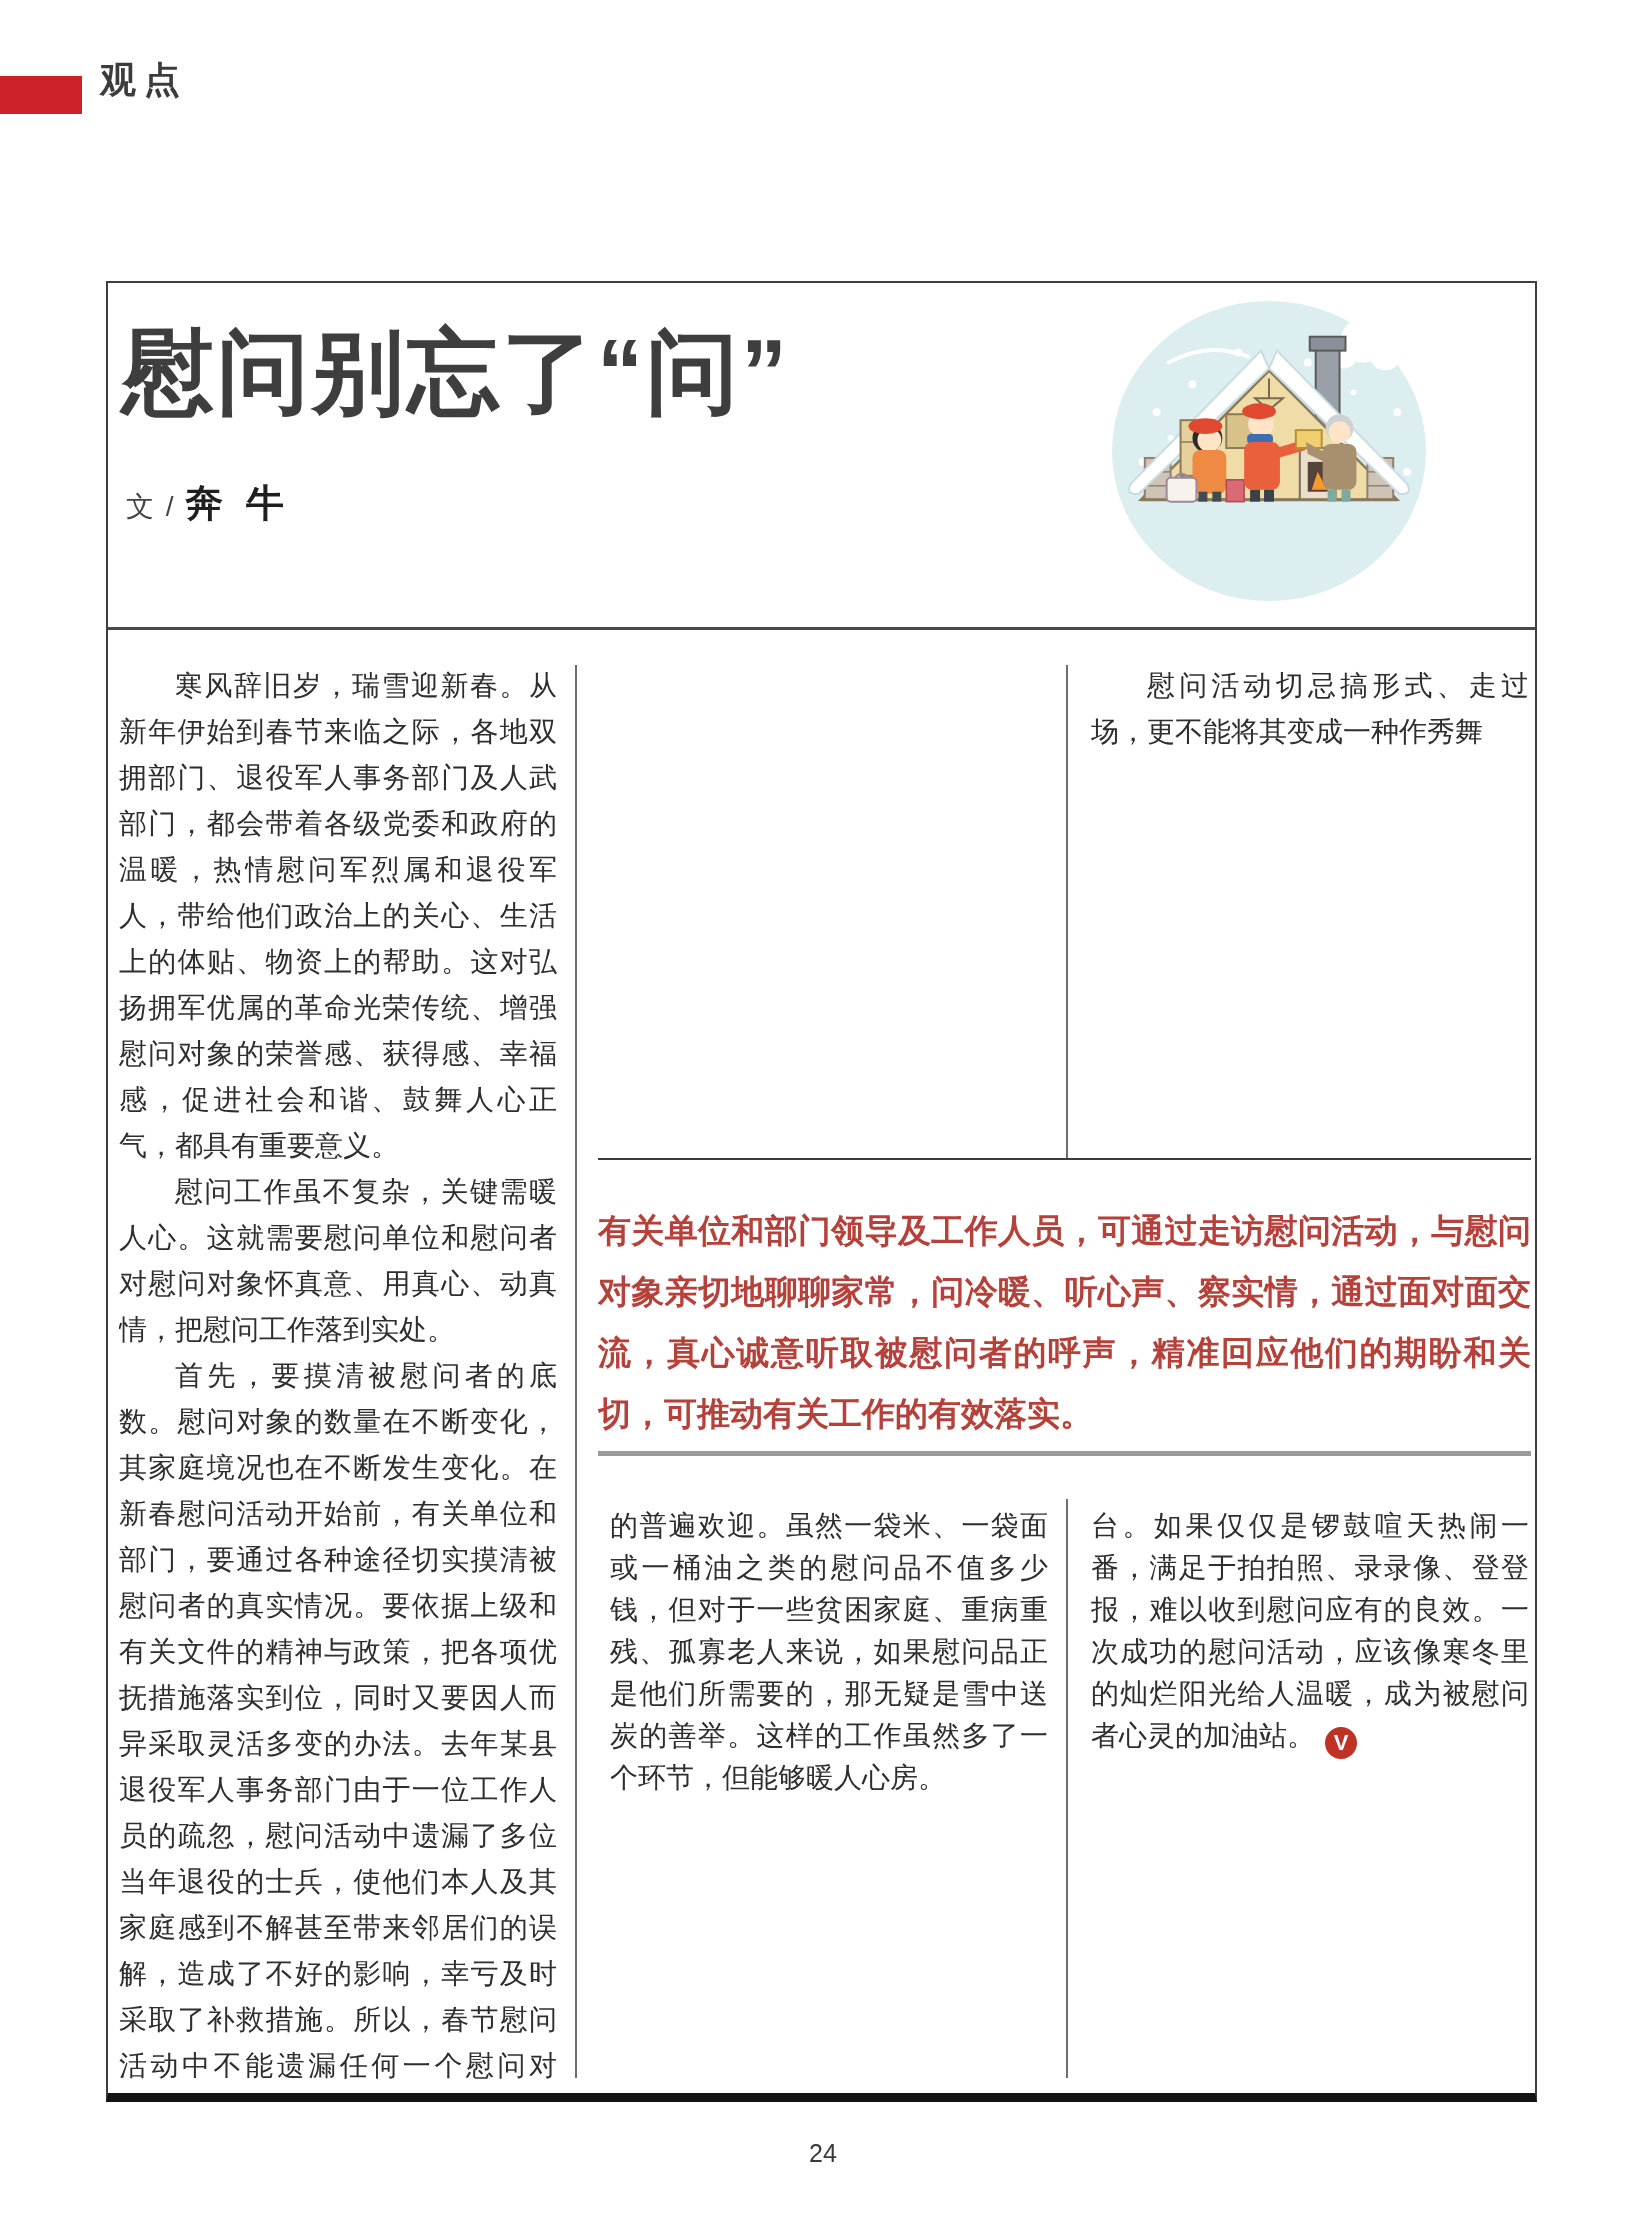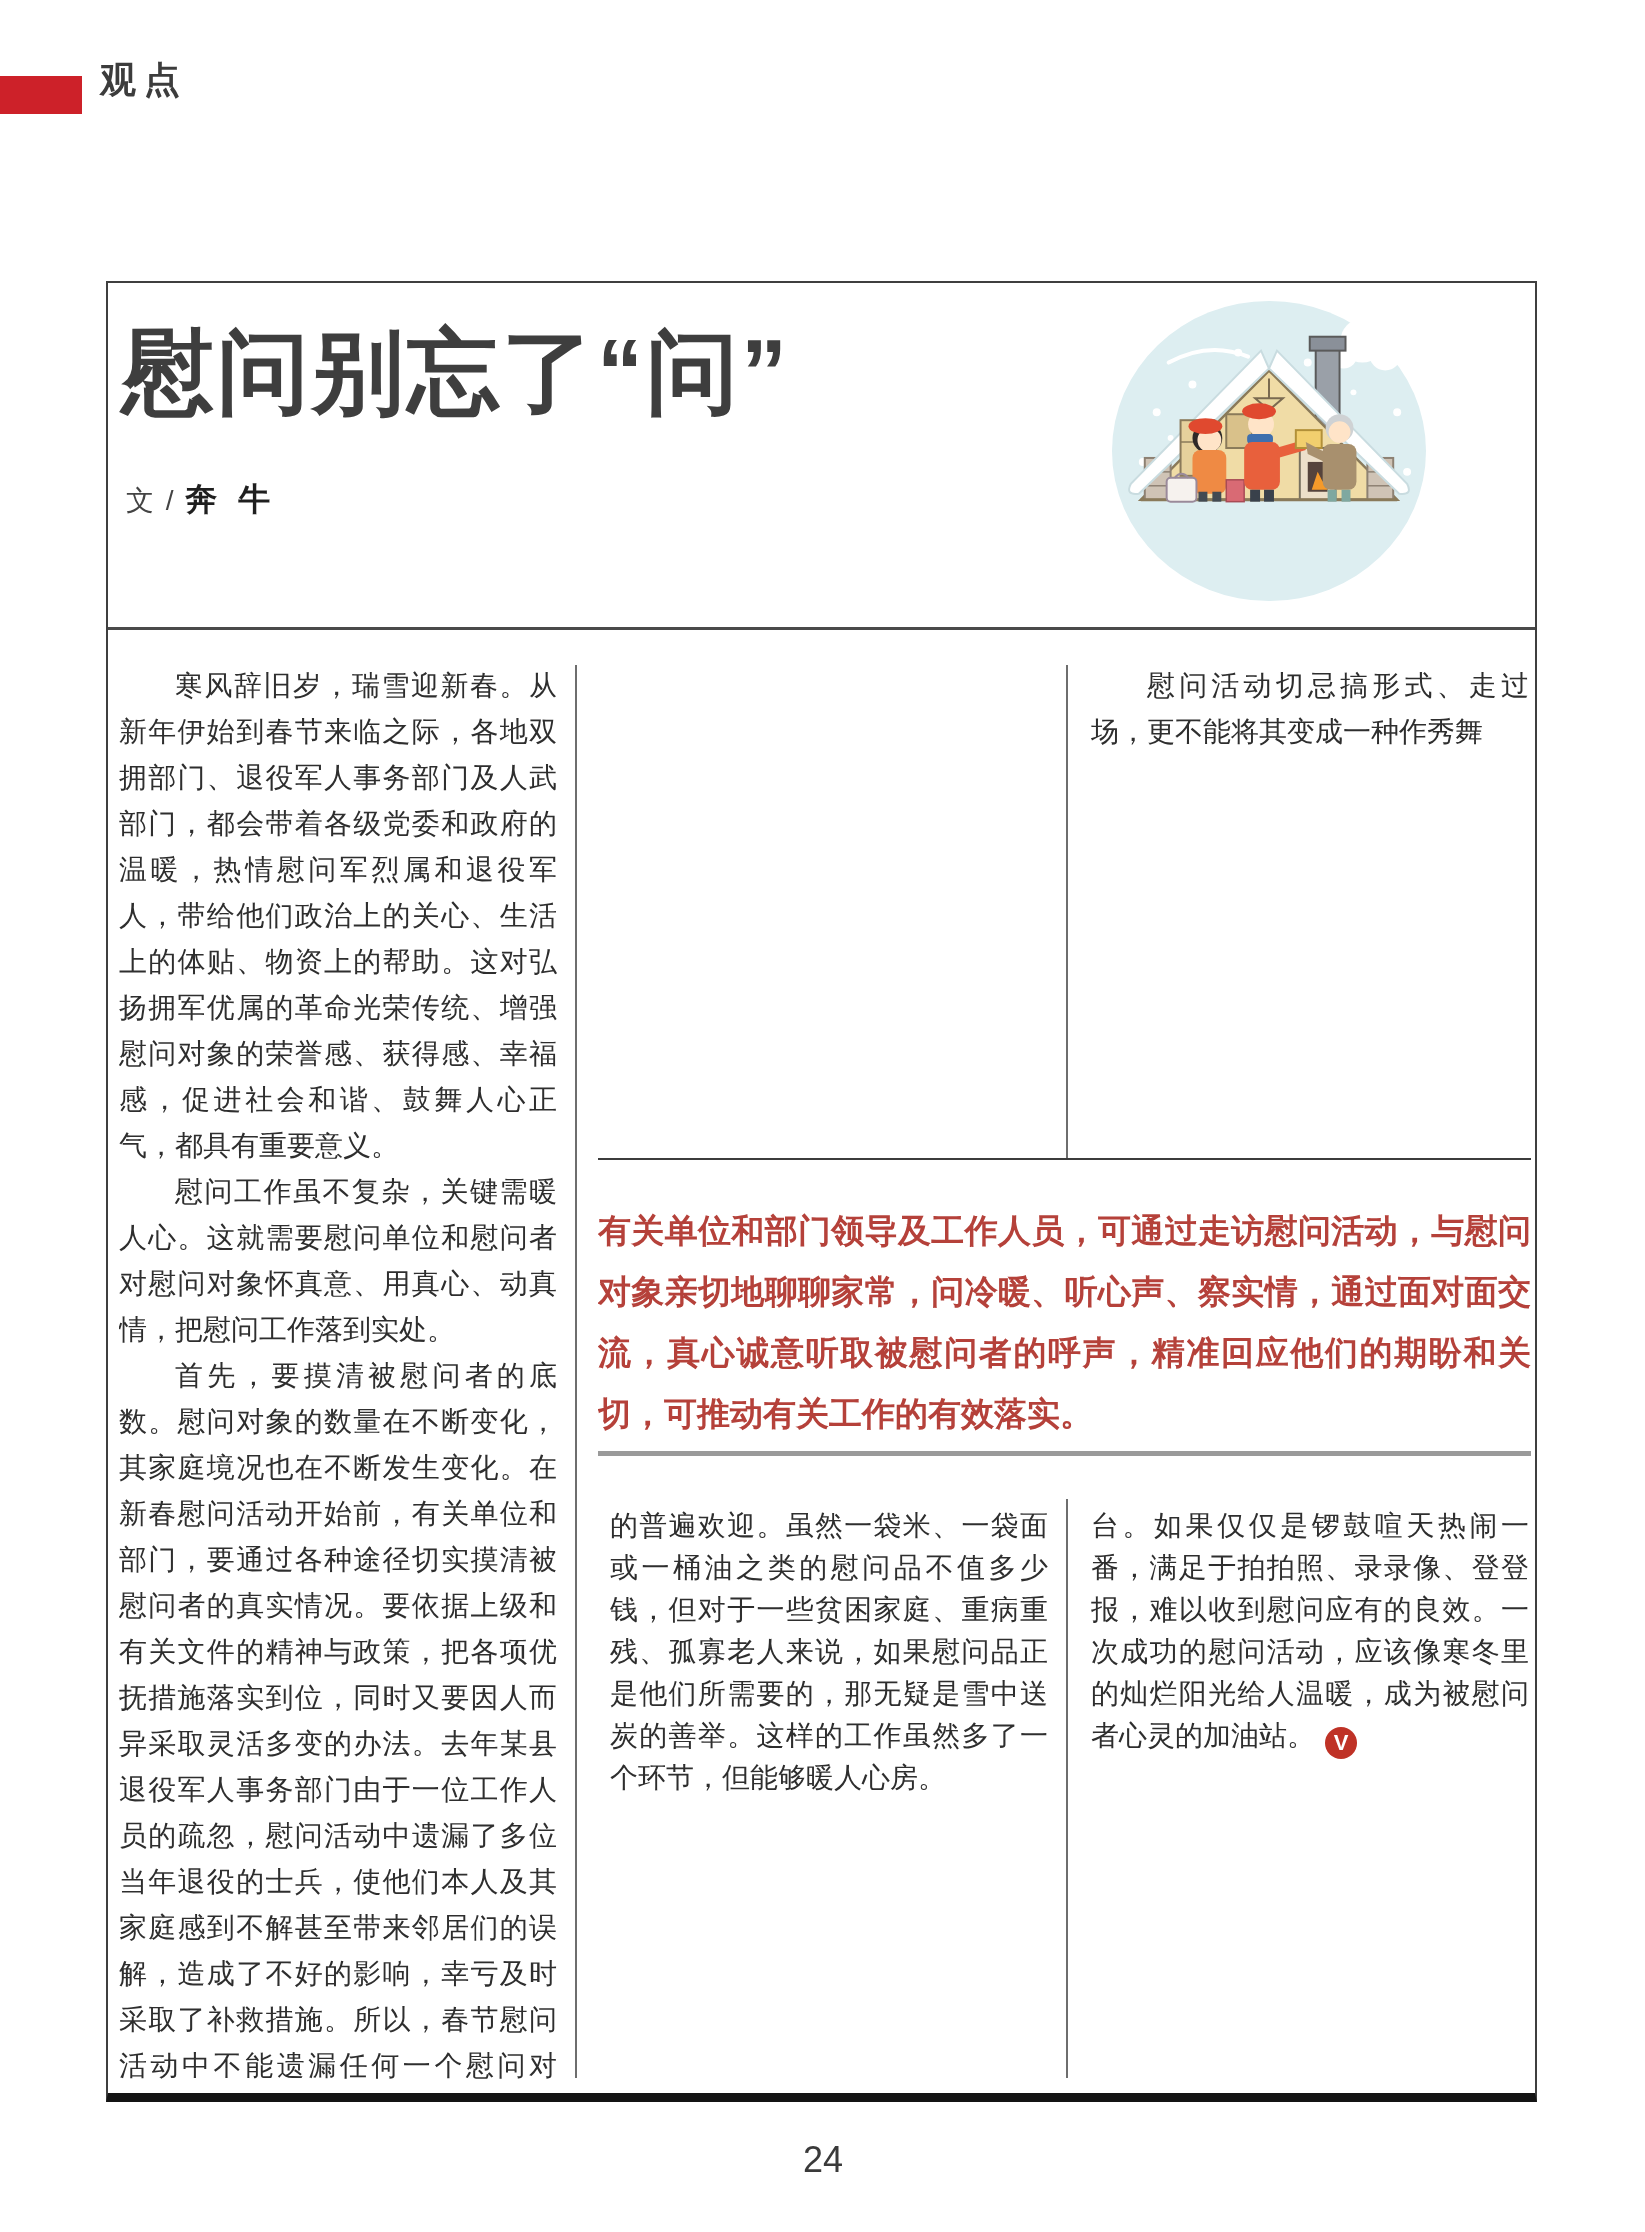--- a/index.html
+++ b/index.html
@@ -37,21 +37,21 @@
     position:absolute;left:14px;top:28px;margin:0;
     font-family:"Liberation Sans","DejaVu Sans",sans-serif;
     font-size:92px;font-weight:900;color:#3e3e3e;letter-spacing:3px;
     white-space:nowrap;
   }
   .byline{
     position:absolute;left:18px;top:195px;
     font-family:"Liberation Sans","DejaVu Sans",sans-serif;
     font-size:28px;color:#444;letter-spacing:2px;
   }
-  .byline b{font-size:32px;color:#1f1f1f;letter-spacing:6px;}
+  .byline b{font-size:38px;color:#1f1f1f;letter-spacing:6px;}
   .illustration{
     position:absolute;left:1001px;top:10px;width:320px;height:316px;
   }
   .header-rule{
     position:absolute;left:0;right:0;top:344px;height:3px;background:#4a4a4a;
   }
   
   .txtcol{
     position:absolute;width:438px;
     font-size:28px;line-height:46px;
@@ -83,21 +83,21 @@
     display:inline-block;width:32px;height:32px;border-radius:50%;
     background:#bf3226;color:#fff;
     font-family:"Liberation Sans","DejaVu Sans",sans-serif;
     font-size:22px;line-height:32px;font-weight:700;text-align:center;
     vertical-align:-5px;margin-left:10px;
   }
   .pagenum{
     position:absolute;left:0;right:0;top:2139px;
     text-align:center;
     font-family:"Liberation Sans","DejaVu Sans",sans-serif;
-    font-size:36px;color:#3a3a3a;
+    font-size:25px;color:#3a3a3a;
   }
 </style>
 </head>
 <body>
 
 <div class="tag-block"></div>
 <div class="tag-label">观点</div>
 
 <section class="article-box">
 

